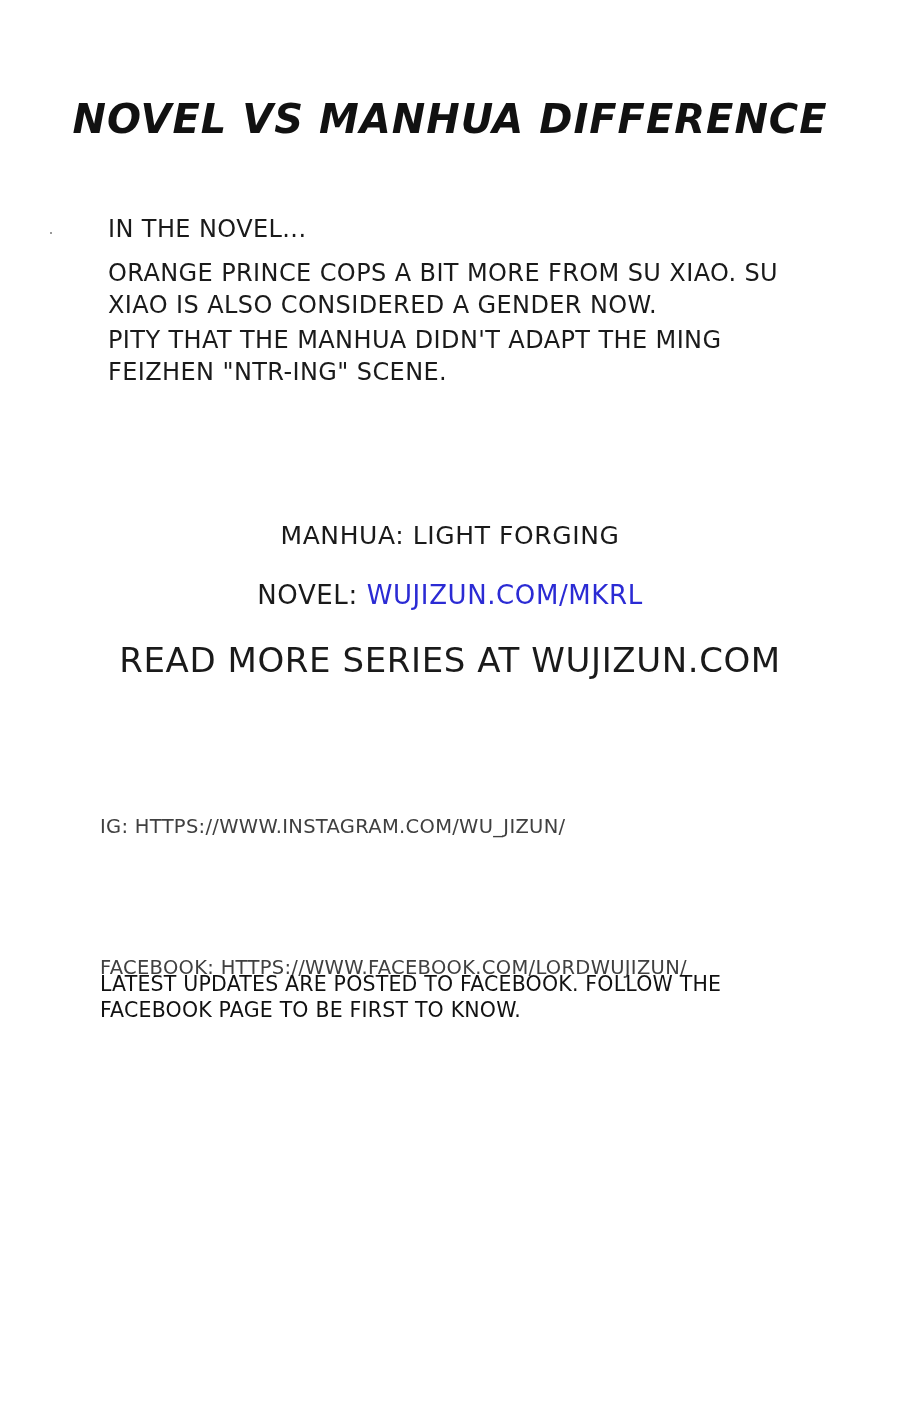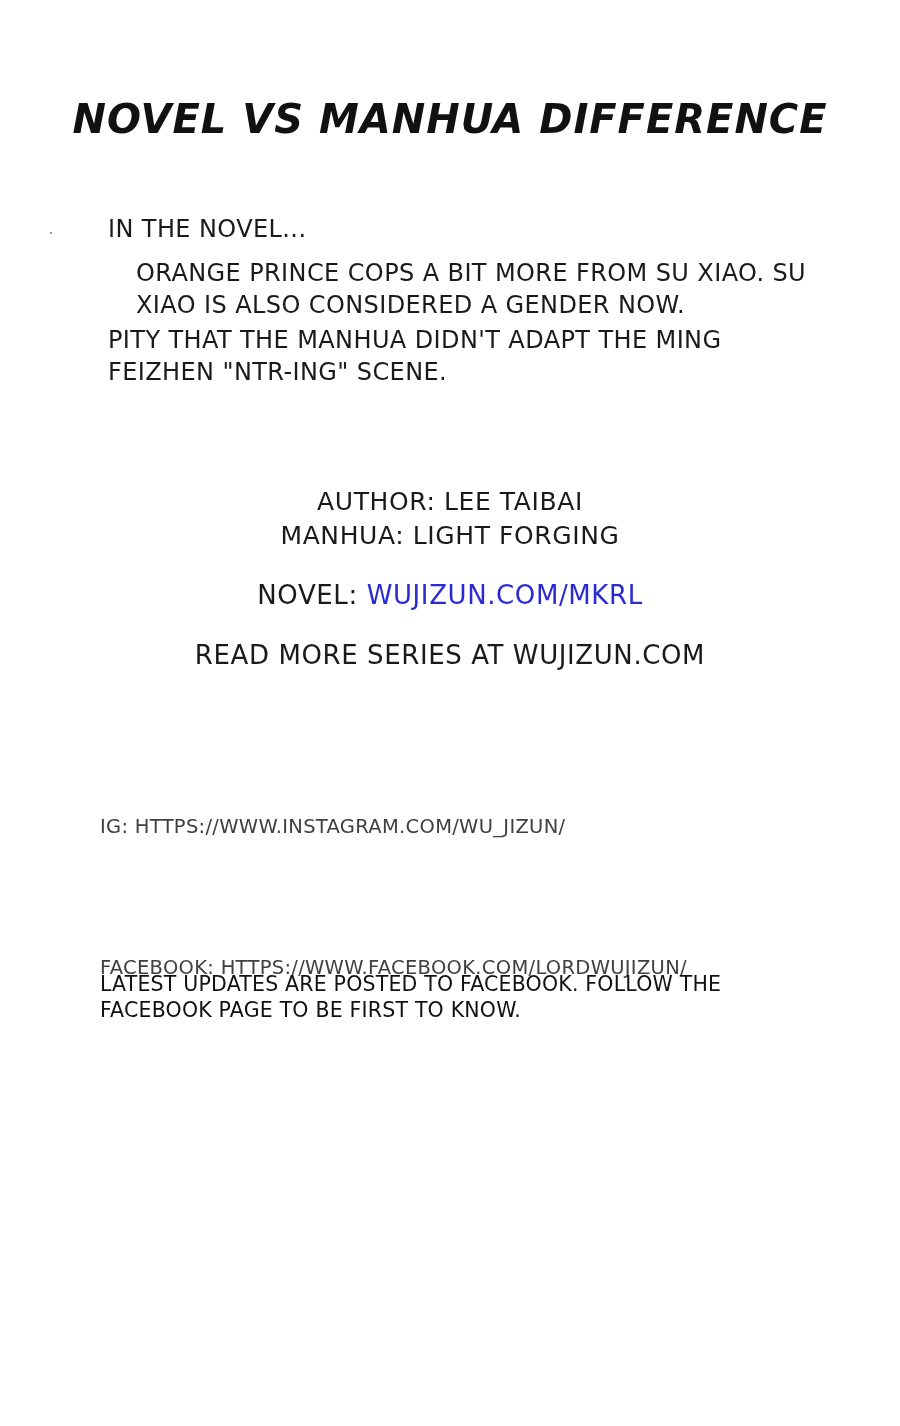--- a/index.html
+++ b/index.html
@@ -43,21 +43,21 @@
     left: 108px;
     width: 700px;
     font-size: 24px;
     line-height: 1.32;
     letter-spacing: 0.4px;
     text-transform: uppercase;
     color: #1a1a1a;
   }
 
   .note-1 { top: 214px; }
-  .note-2 { top: 258px; width: 690px; margin-left: 28px; }
+  .note-2 { top: 258px; width: 690px; }
   .note-3 { top: 325px; width: 690px; }
 
   .speck {
     position: absolute;
     left: 50px;
     top: 232px;
     width: 2px;
     height: 2px;
     background: #999;
   }
@@ -69,21 +69,21 @@
     right: 0;
     text-align: center;
     font-size: 25px;
     letter-spacing: 0.6px;
     text-transform: uppercase;
     color: #1a1a1a;
   }
   .credit-author { top: 487px; }
   .credit-manhua { top: 521px; }
   .credit-novel  { top: 580px; font-size: 26px; }
-  .credit-read   { top: 640px; font-size: 26px; }
+  .credit-read   { top: 640px; font-size: 34px; }
 
   .novel-link {
     color: #2b2bd4;
   }
 
   
   .social {
     position: absolute;
     left: 100px;
     width: 740px;
@@ -118,21 +118,20 @@
   <div class="title">Novel vs Manhua Difference</div>
 
   <div class="speck"></div>
 
   <div class="para note-1">In the novel...</div>
 
   <div class="para note-2">Orange prince cops a bit more from Su Xiao. Su Xiao is also considered a gender now.</div>
 
   <div class="para note-3">Pity that the manhua didn't adapt the Ming Feizhen "NTR-ing" scene.</div>
 
-  <div class="credit credit-author">Author: Lee Taibai</div>
 
   <div class="credit credit-manhua">Manhua: Light Forging</div>
 
   <div class="credit credit-novel">
     <span>Novel: </span><span class="novel-link">wujizun.com/mkrl</span>
   </div>
 
   <div class="credit credit-read">Read more series at wujizun.com</div>
 
   <div class="social social-ig">IG: https://www.instagram.com/wu_jizun/</div>

